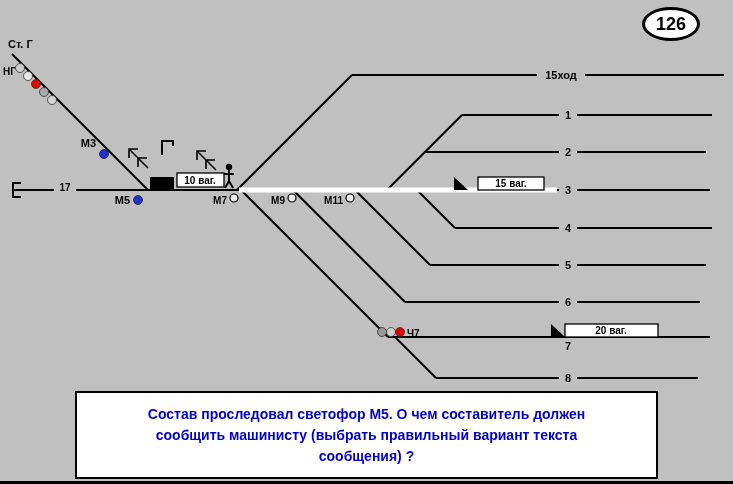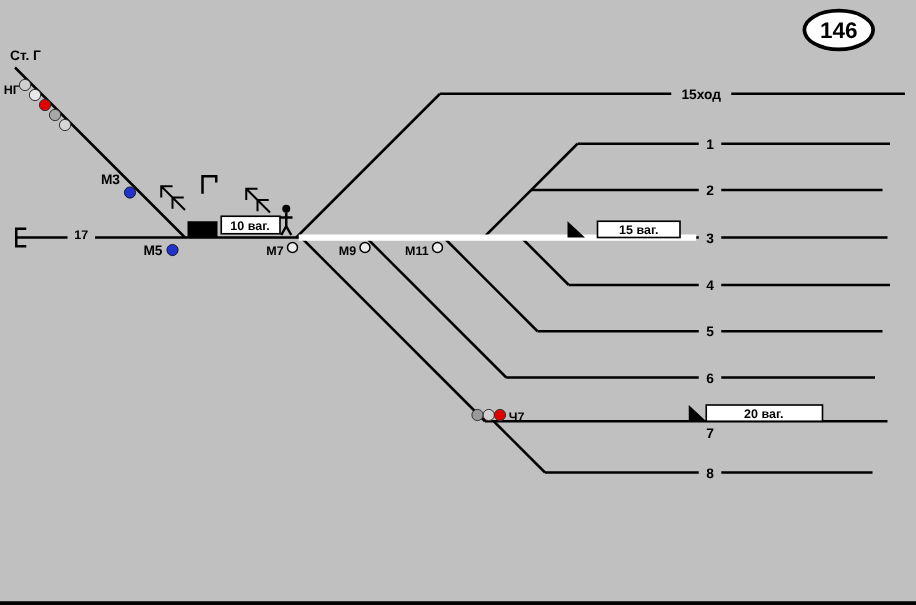--- a/index.html
+++ b/index.html
@@ -157,18 +157,21 @@
 
     <path d="M162,155 L162,141 L173,141 L173,146" stroke="#000" stroke-width="2" fill="none"></path>
 
     <g>
       <circle cx="229" cy="167" r="3.2" fill="#000"></circle>
       <path d="M229,170 L229,181 M224,174 L234,174 M229,181 L225,188 M229,181 L233,188" stroke="#000" stroke-width="2" fill="none"></path>
     </g>
   </svg>
 
   <div class="badge">
-    <span>146</span>
+    <span>126</span>
   </div>
 
+  <div class="qbox">
+    <div class="qtext">Состав проследовал светофор М5. О чем составитель должен сообщить машинисту (выбрать правильный вариант текста сообщения) ?</div>
+  </div>
 
   <div class="bottom-edge"></div>
 </div>
 
 </body></html>

